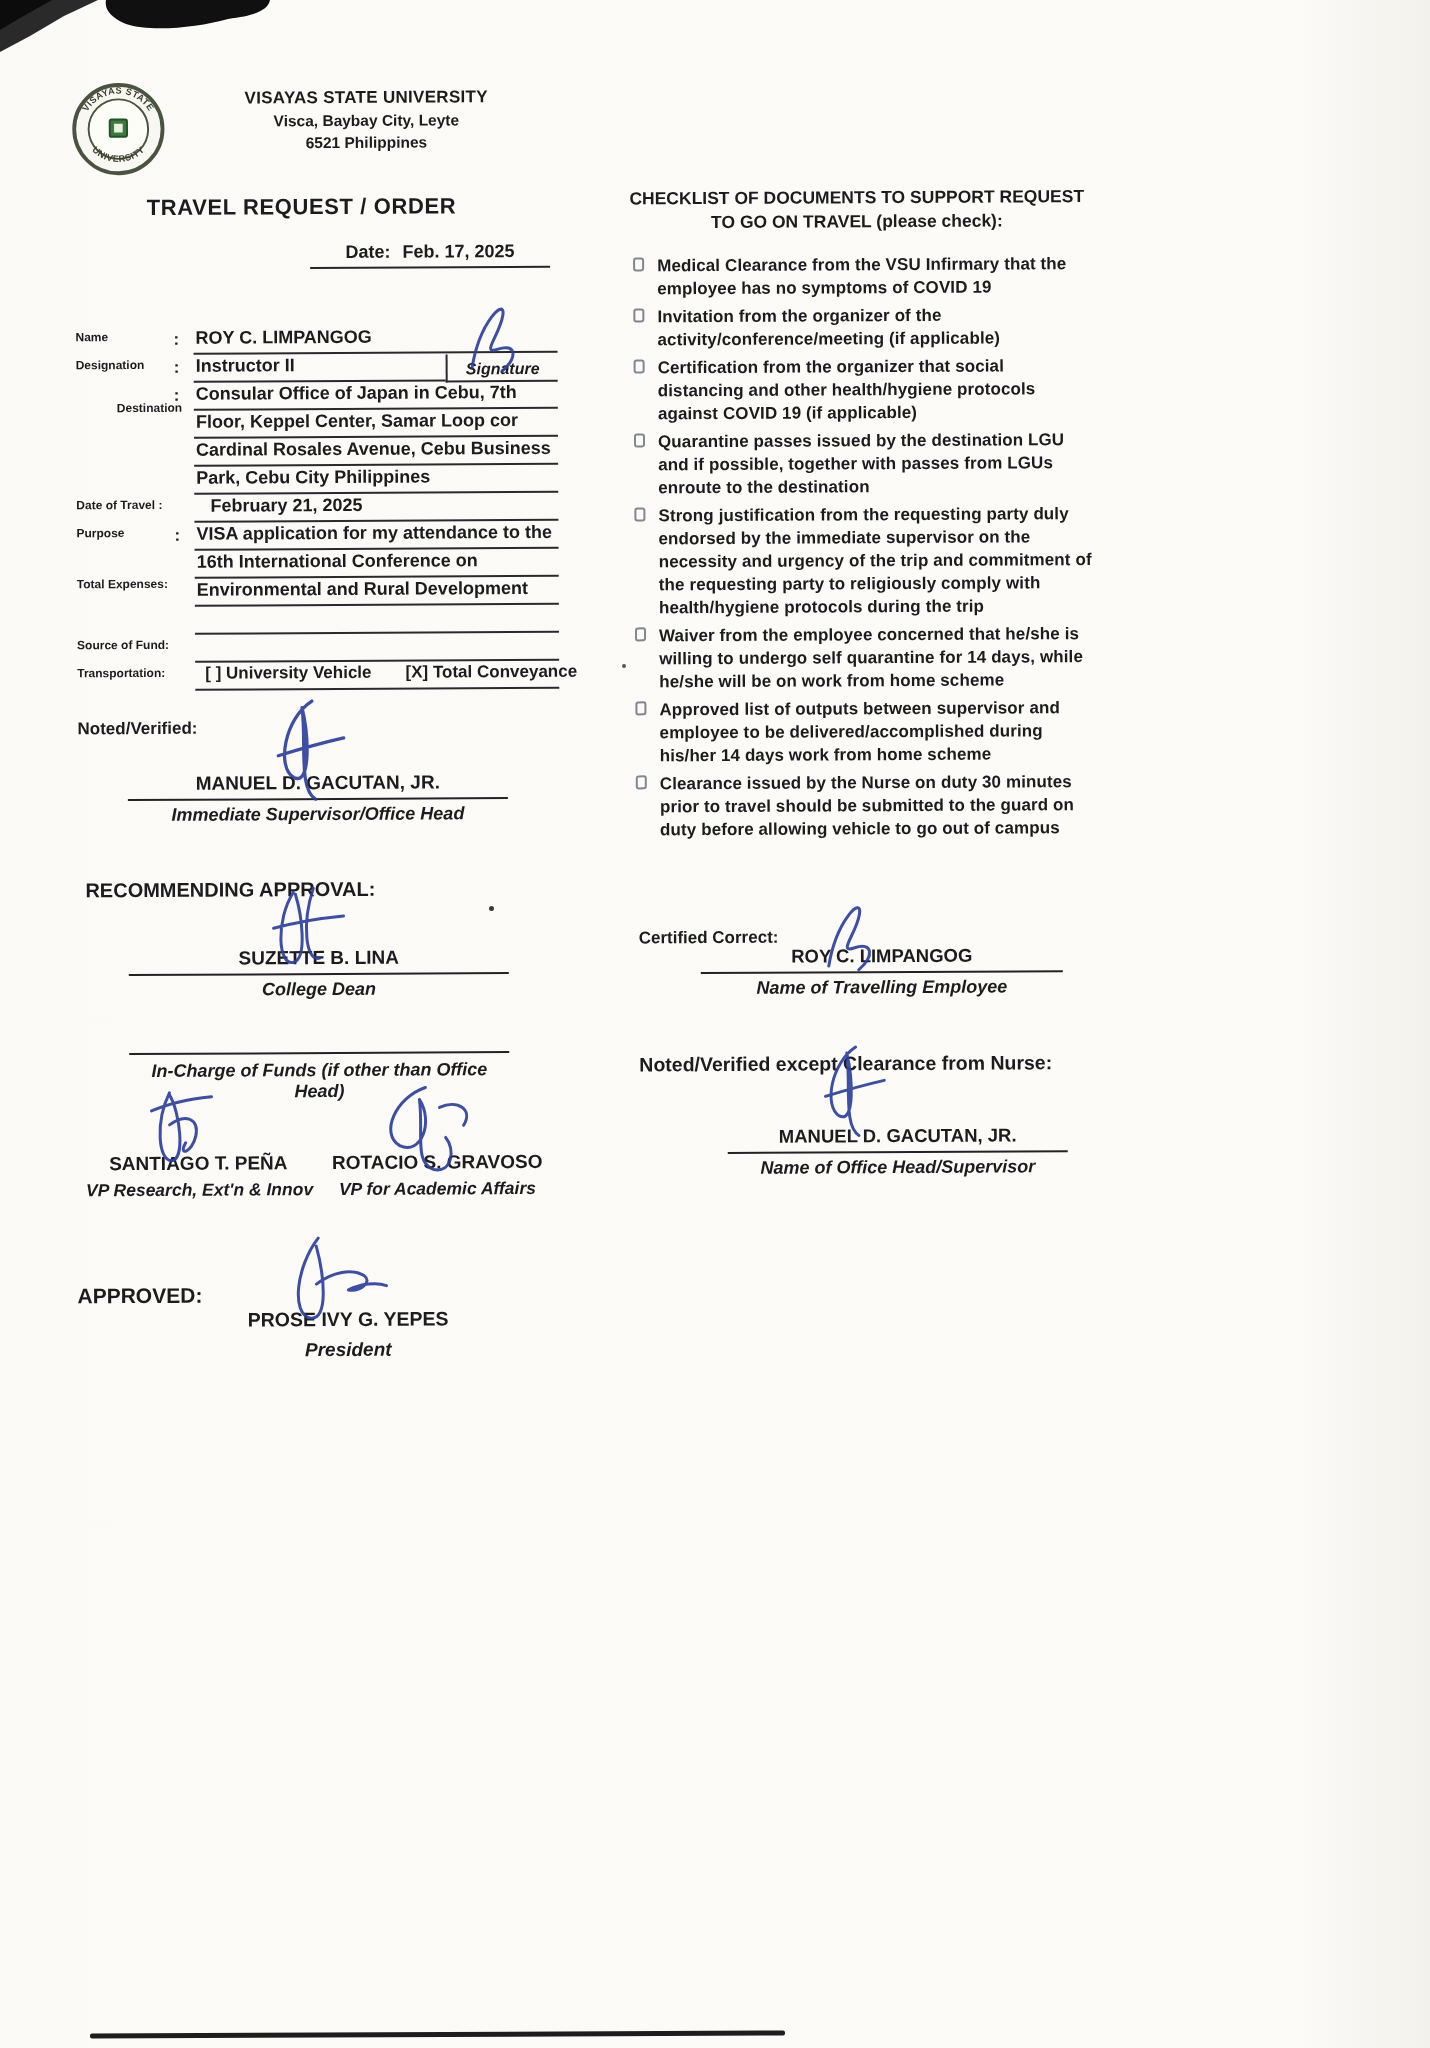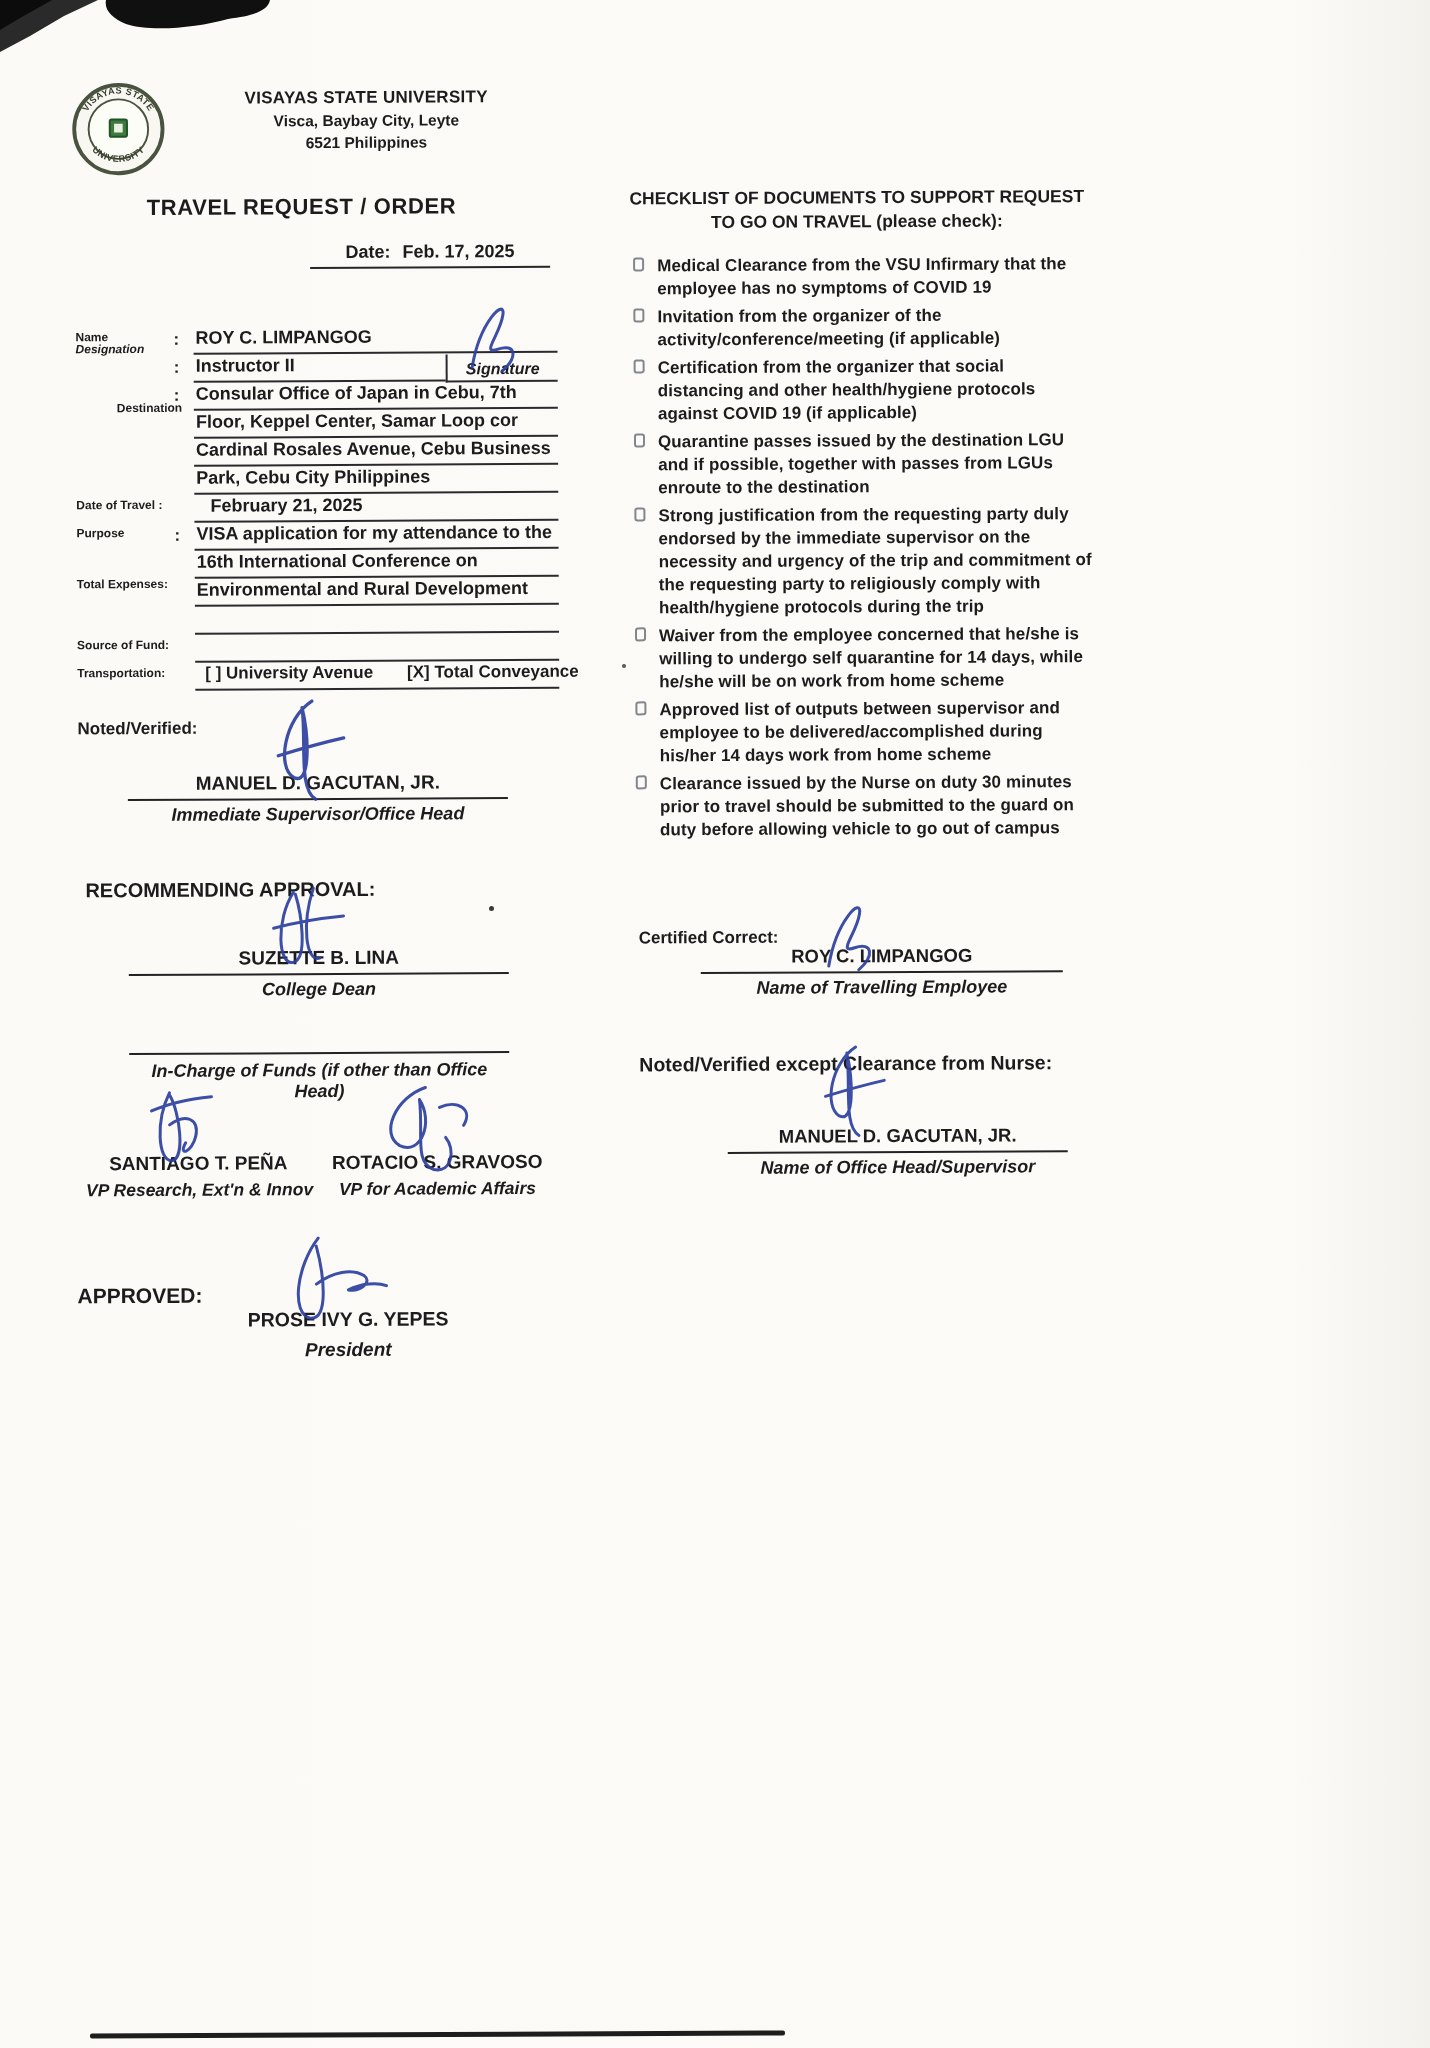--- a/index.html
+++ b/index.html
@@ -100,21 +100,21 @@
     <div class="form-title">TRAVEL REQUEST / ORDER</div>
     <div class="date-block">
       <span>Date:</span>
       <span>Feb. 17, 2025</span>
     </div>
 
     <span class="flabel" style="top:327px;">Name</span>
     <span class="fcolon" style="top:327px;">:</span>
     <div class="uline" style="top:325px;">ROY C. LIMPANGOG</div>
 
-    <span class="flabel" style="top:339px;font-style:italic;">Designation</span>
+    <span class="flabel" style="top:355px;">Designation</span>
     <span class="fcolon" style="top:355px;">:</span>
     <div class="uline uline-short" style="top:353px;">Instructor II</div>
     <div class="sig-cell">Signature</div>
 
     <span class="flabel" style="top:398px;padding-left:41px;">Destination</span>
     <span class="fcolon" style="top:383px;">:</span>
     <div class="uline" style="top:381px;">Consular Office of Japan in Cebu, 7th</div>
     <div class="uline" style="top:409px;">Floor, Keppel Center, Samar Loop cor</div>
     <div class="uline" style="top:437px;">Cardinal Rosales Avenue, Cebu Business</div>
     <div class="uline" style="top:465px;">Park, Cebu City Philippines</div>
@@ -129,21 +129,21 @@
     <div class="uline" style="top:577px;">Environmental and Rural Development</div>
 
     <span class="flabel" style="top:574px;">Total Expenses:</span>
     <div class="uline" style="top:605px;"></div>
     <span class="flabel" style="top:635px;">Source of Fund:</span>
     <div class="uline" style="top:633px;"></div>
 
     <span class="flabel" style="top:663px;">Transportation:</span>
     <div class="uline" style="top:661px;">
       <div class="trans-opts">
-        <span>[ ]  University Avenue</span>
+        <span>[ ]  University Vehicle</span>
         <span>[X]  Total Conveyance</span>
       </div>
     </div>
 
     <div class="sec-label" style="left:78px; top:716px; font-size:17px;">Noted/Verified:</div>
     <div class="sigblock" style="left:128px; top:770px; width:380px;">
       <div class="sig-name">MANUEL D. GACUTAN, JR.</div>
       <div class="sig-title">Immediate Supervisor/Office Head</div>
     </div>
 

